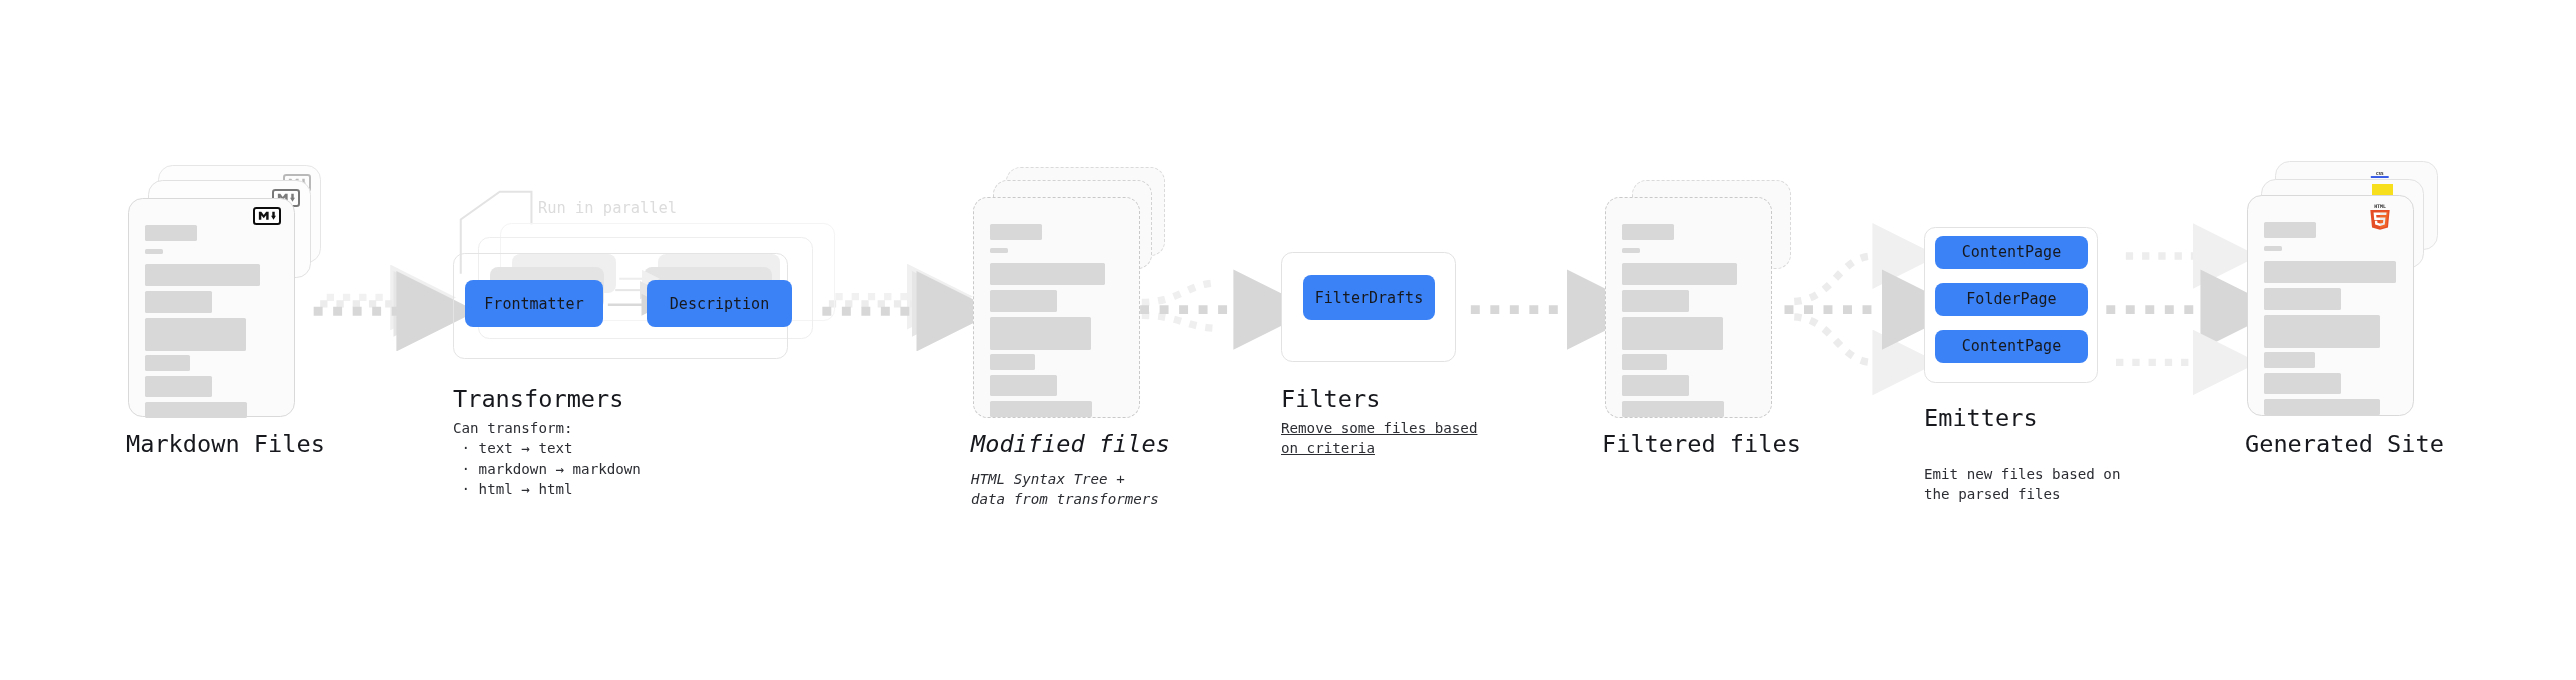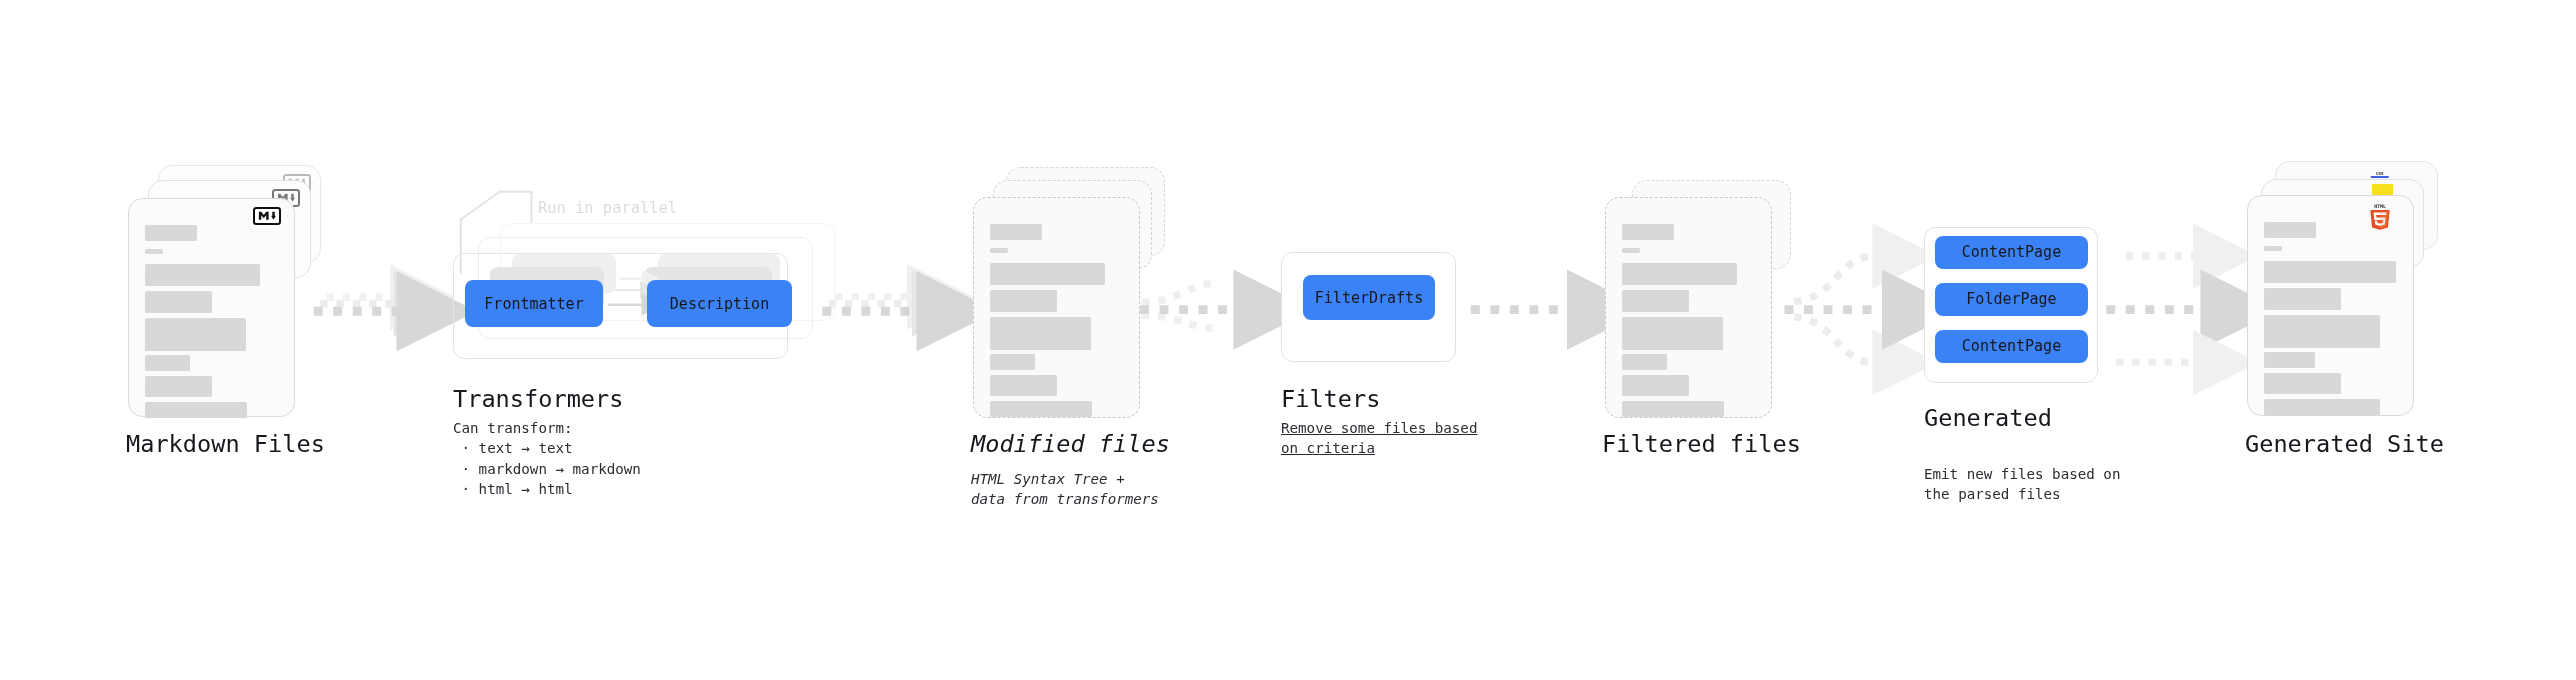--- a/index.html
+++ b/index.html
@@ -296,21 +296,21 @@
   </div>
 
   <div class="stage-col" style="left:0;width:2145px;">
 
     <div class="group-box" style="left:1924px;top:227px;width:174px;height:156px;border-color:#e2e2e2;"></div>
 
     <div class="pill" style="left:1935px;top:236px;width:153px;height:32.5px;">ContentPage</div>
     <div class="pill" style="left:1935px;top:283px;width:153px;height:32.5px;">FolderPage</div>
     <div class="pill" style="left:1935px;top:330px;width:153px;height:32.5px;">ContentPage</div>
 
-    <div class="lbl-title" style="left:1924px;top:404px;">Generated</div>
+    <div class="lbl-title" style="left:1924px;top:404px;">Emitters</div>
     <div class="lbl-sub" style="left:1924px;top:464px;">Emit new files based on
 the parsed files</div>
   </div>
 
   <div class="stage-col" style="left:0;width:2124px;">
 
     <div class="doc-card" style="left:2275px;top:161px;width:163px;height:89px;border-color:#e4e4e4;"></div>
     <div class="css-badge" style="left:2370px;top:167px;">
       <svg width="19.5" height="9" viewBox="0 0 24 11">
         <text x="12" y="6" font-family="DejaVu Sans Mono, monospace" font-size="5.2" font-weight="bold" fill="#1d1d1d" text-anchor="middle">CSS</text>

